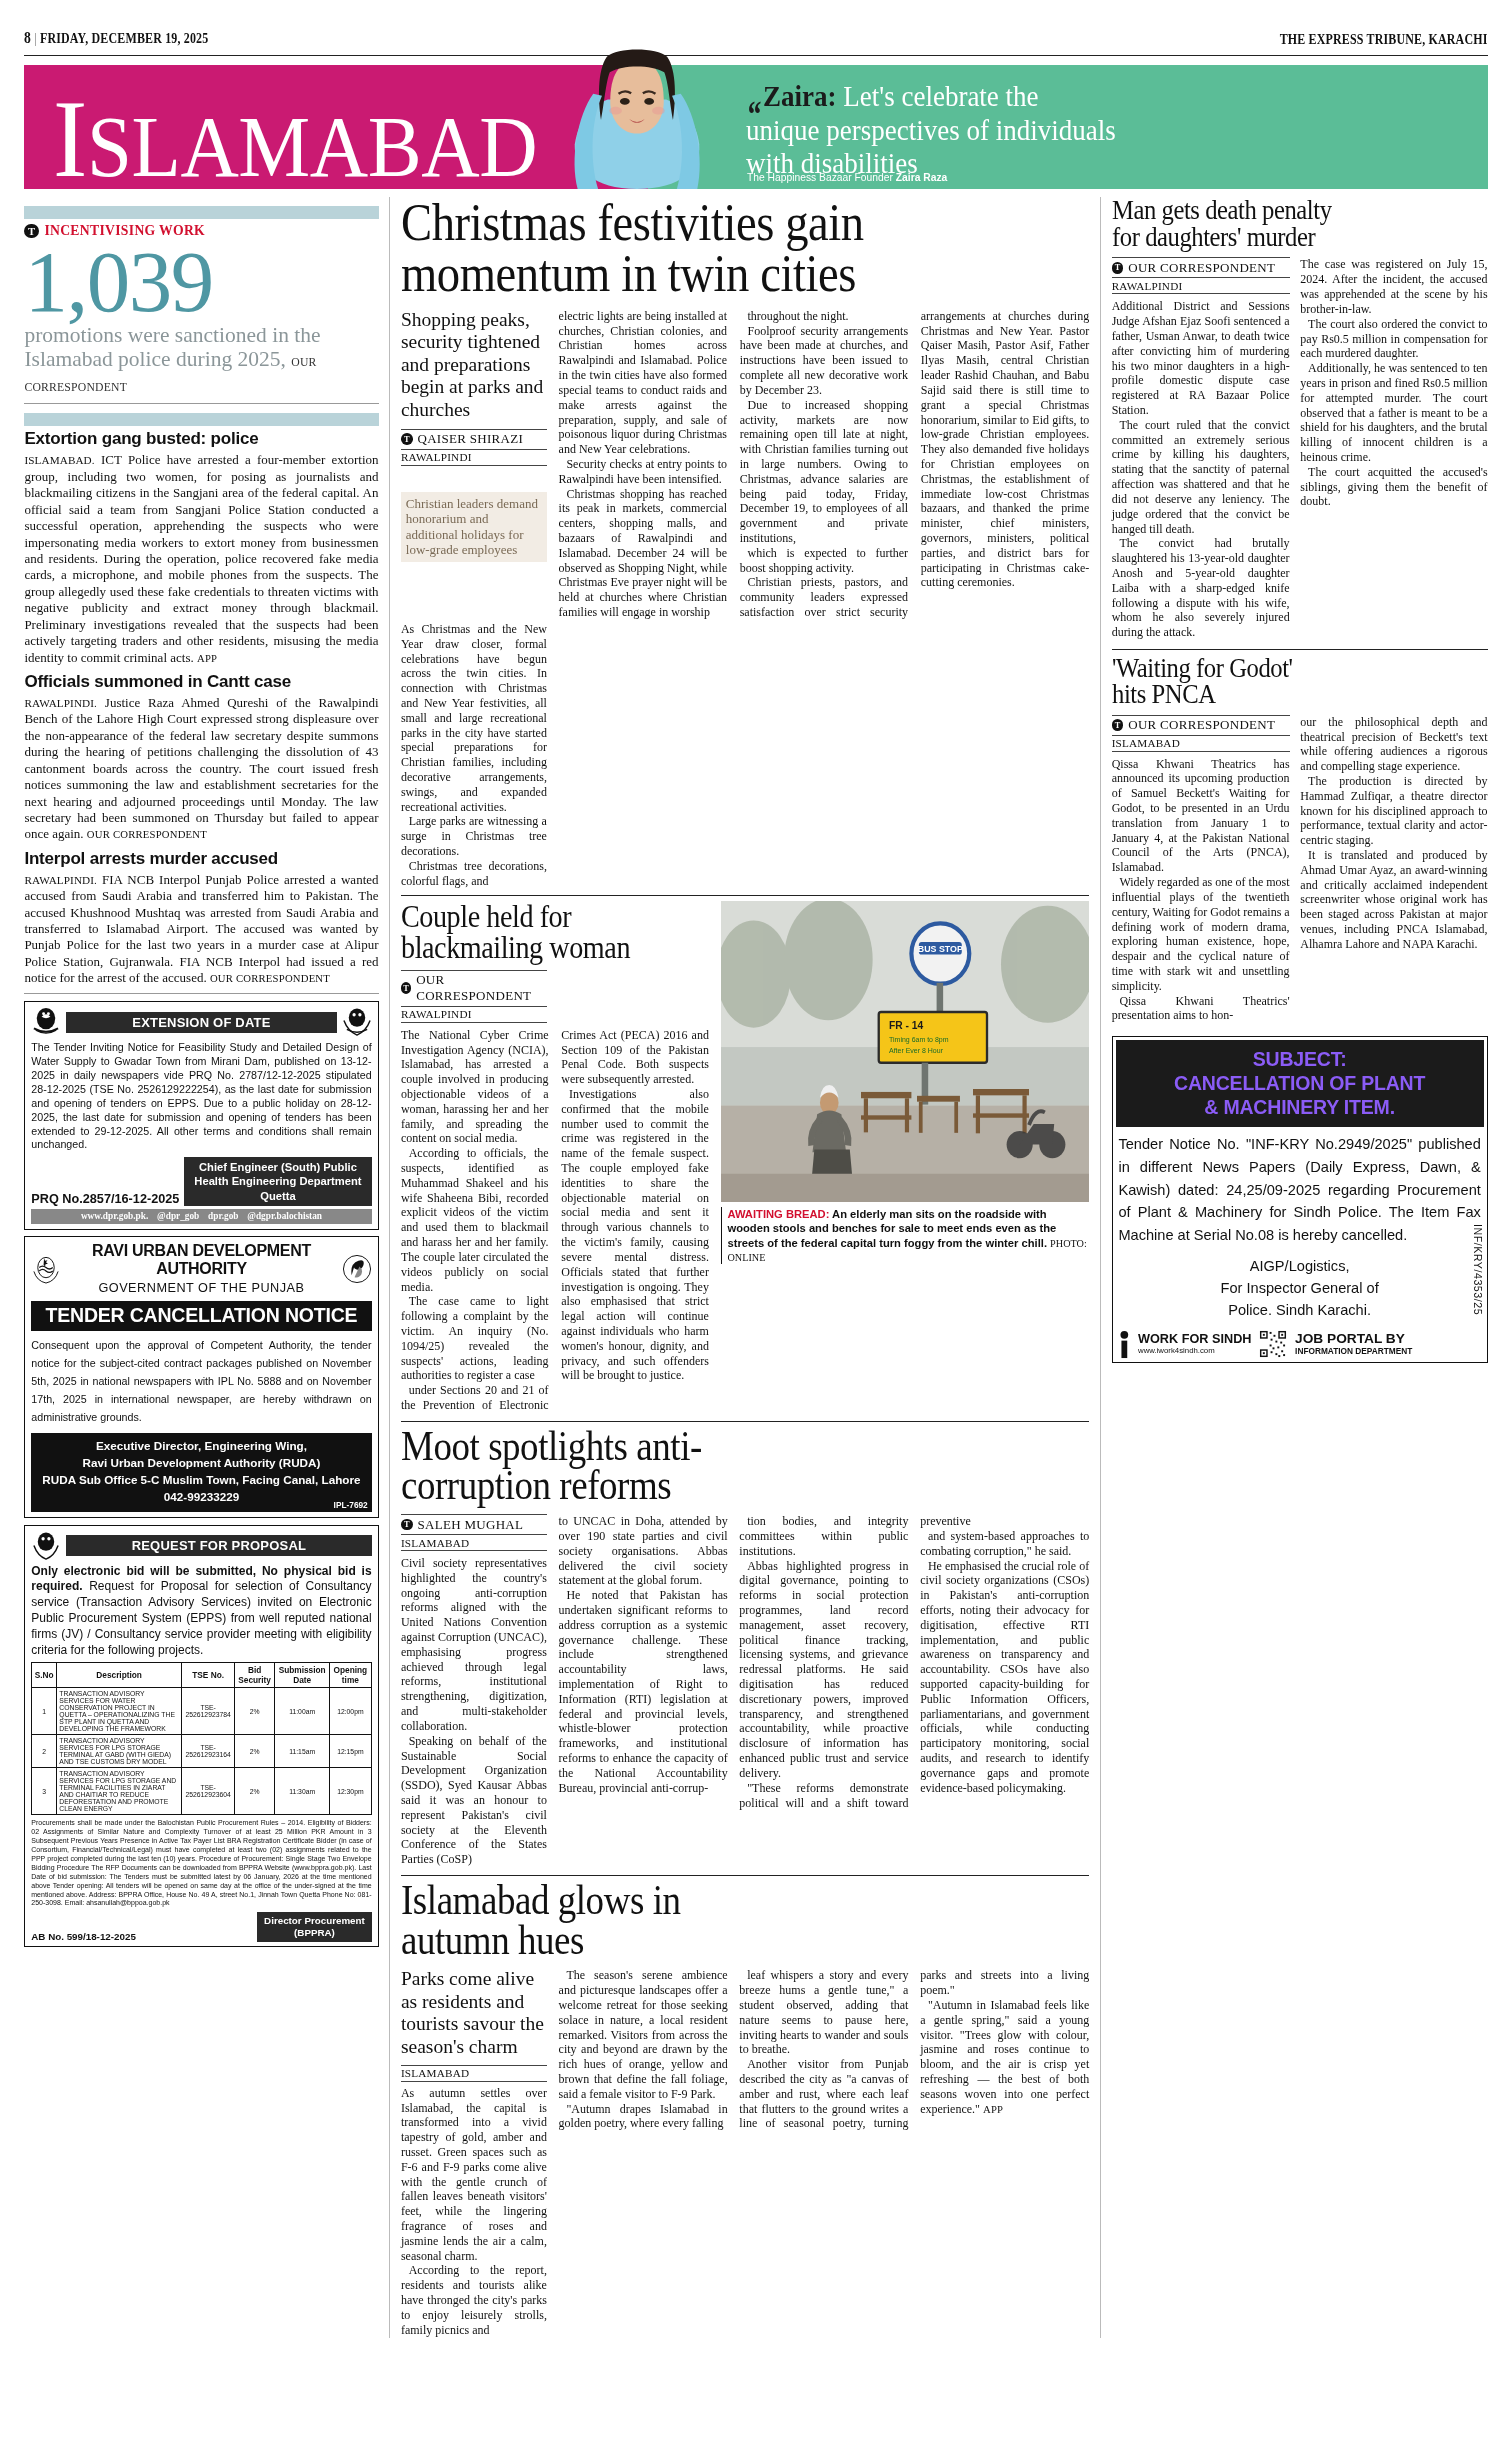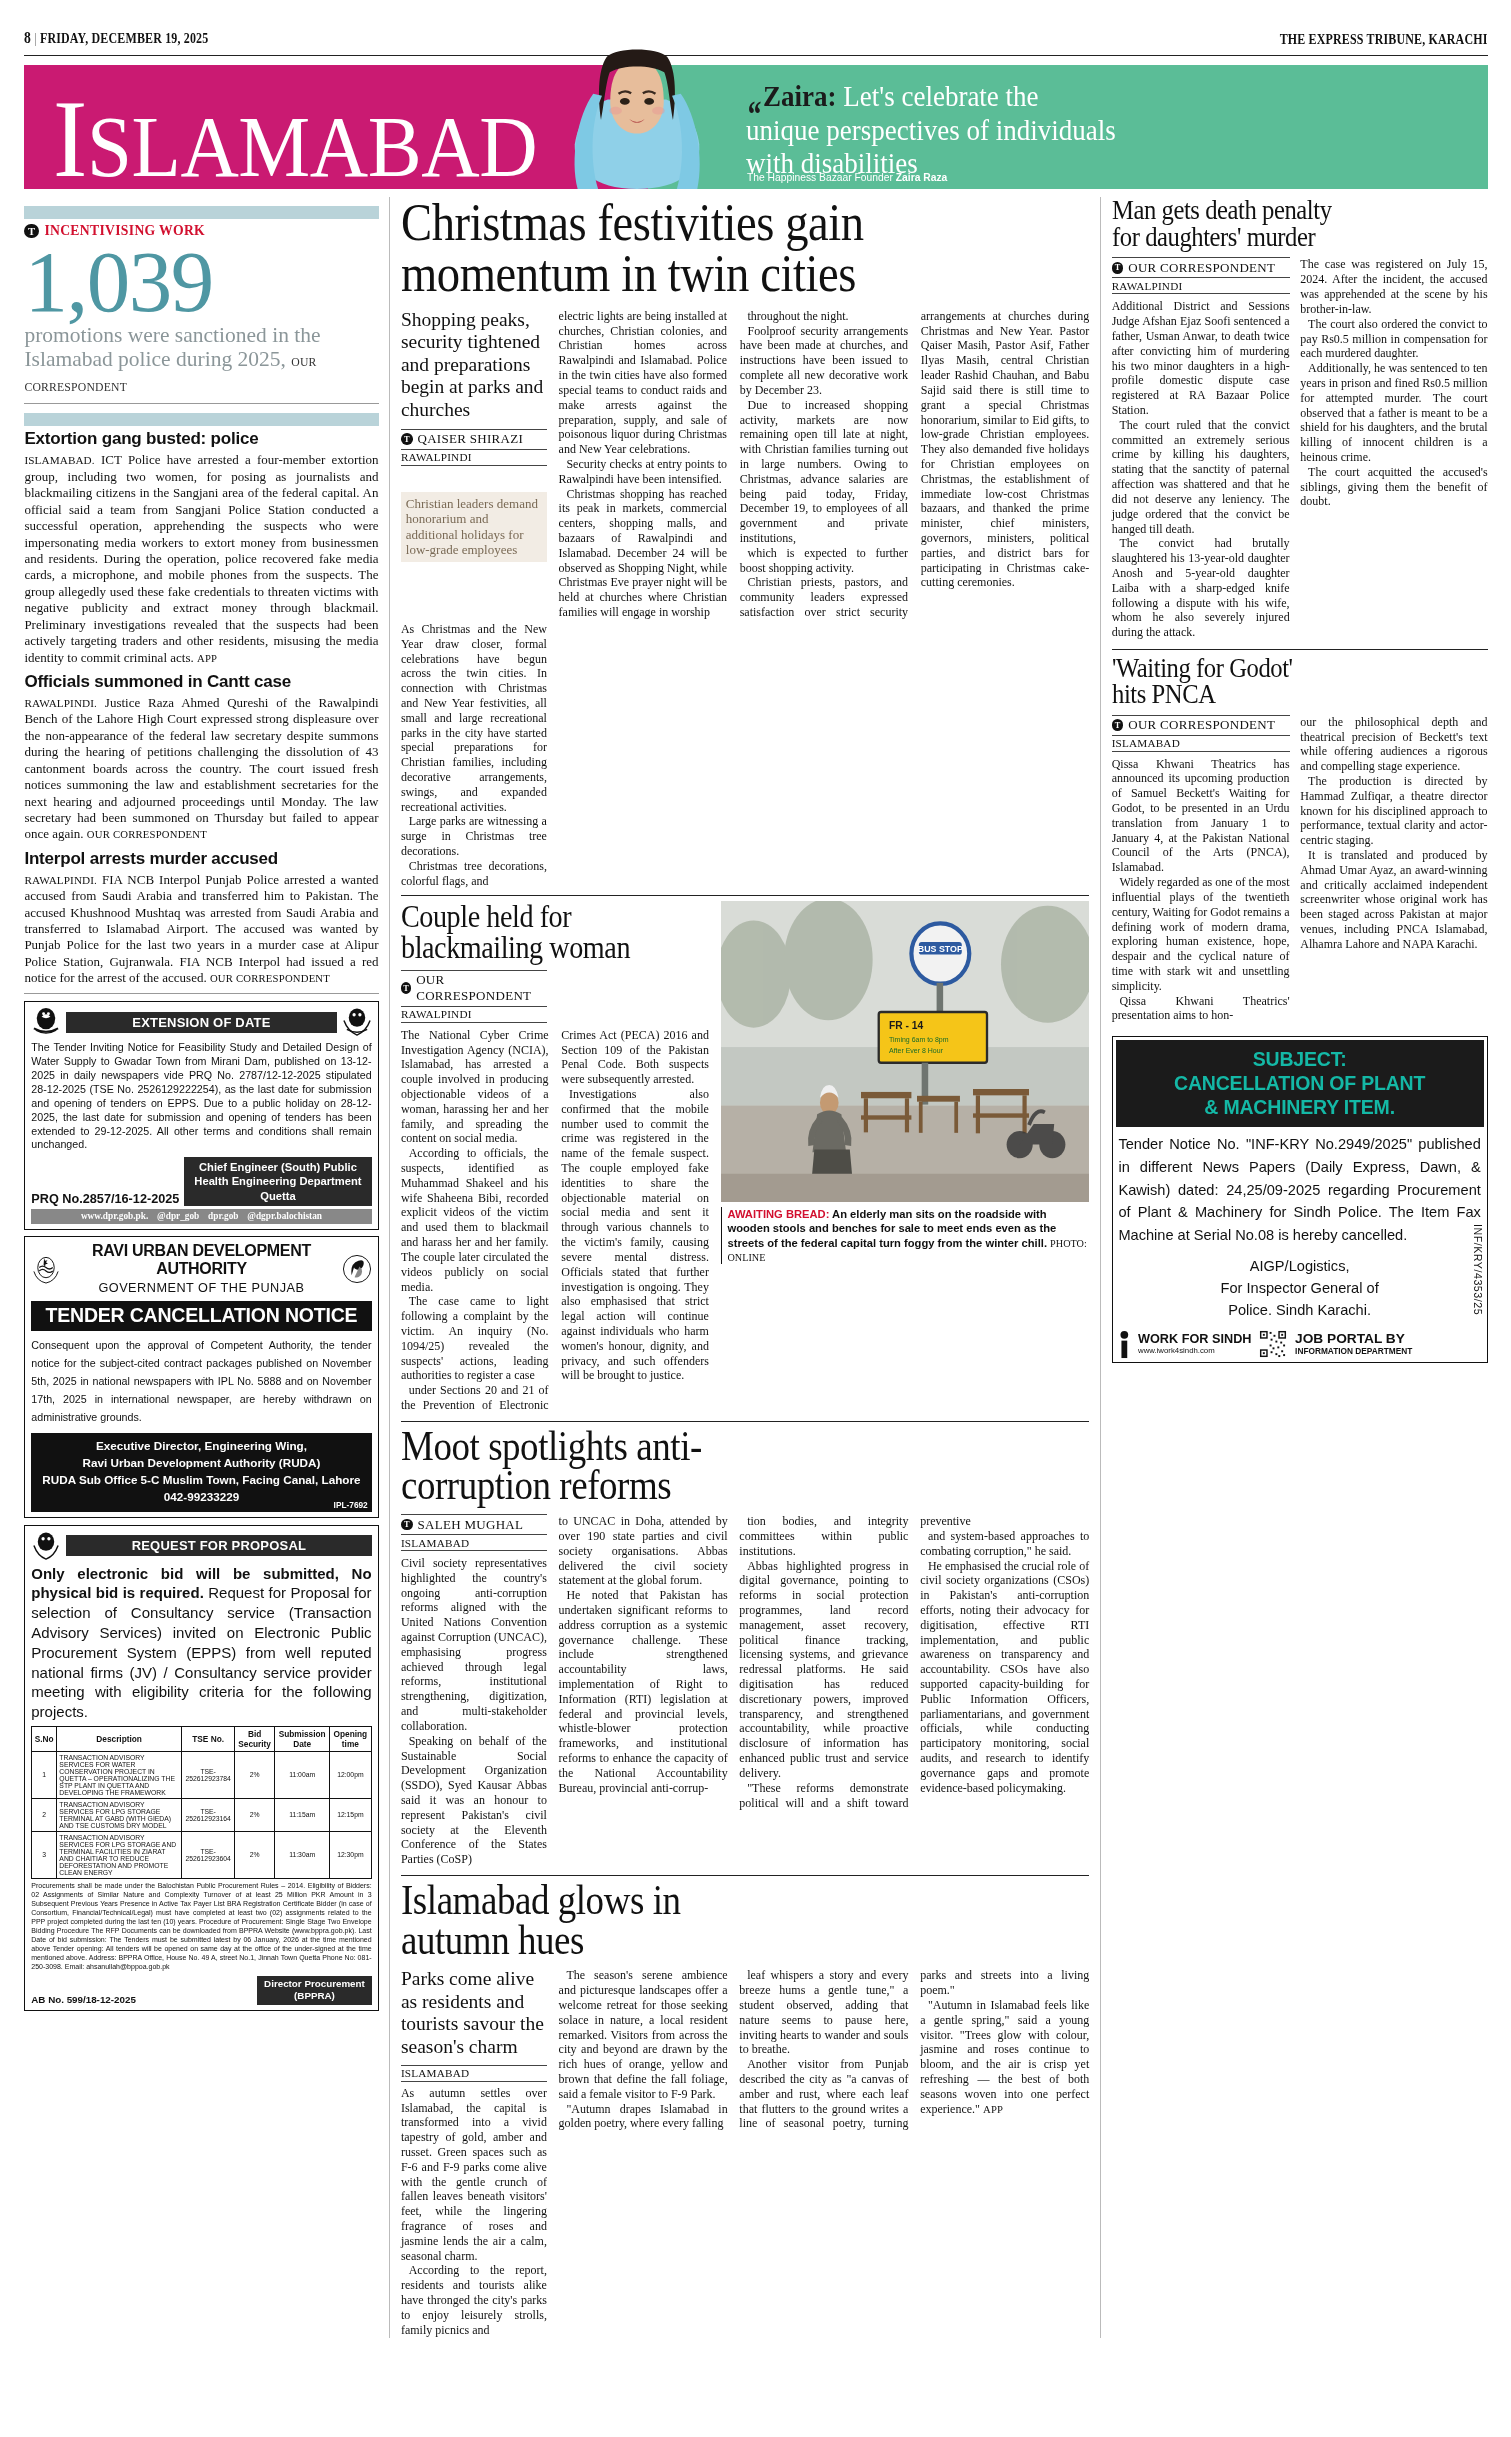--- a/index.html
+++ b/index.html
@@ -98,21 +98,21 @@
                font-weight:700; font-size:19.5px; text-align:center; padding:3.4px 0; margin:5.9px 0 4.9px 0;
                letter-spacing:-0.2px;}
   .ruda-body { font-family:"Liberation Sans",sans-serif; font-size:10.7px; line-height:1.7;
                text-align:justify; }
   .ruda-foot { background:#111; color:#fff; font-family:"Liberation Sans",sans-serif;
                font-weight:700; font-size:11.7px; text-align:center; line-height:1.45;
                padding:5.9px 2.9px; margin-top:5.9px; position:relative;}
   .ipl { position:absolute; right:3.9px; bottom:1px; font-size:8.3px; }
 
   
-  .bp-note { font-family:"Liberation Sans",sans-serif; font-size:15px; line-height:1.32;
+  .bp-note { font-family:"Liberation Sans",sans-serif; font-size:12px; line-height:1.32;
              text-align:justify; margin:2.9px 0 3.9px 0; }
   .bp-note b { font-weight:700; }
   table.bp { width:100%; border-collapse:collapse; font-family:"Liberation Sans",sans-serif;
              font-size:6.8px; }
   table.bp th, table.bp td { border:0.5px solid #111; padding:2px 2.4px; vertical-align:middle; }
   table.bp th { font-weight:700; text-align:center; font-size:8.3px; }
   table.bp td.c { text-align:center; }
   .bp-small { font-family:"Liberation Sans",sans-serif; font-size:7px; line-height:1.28;
               text-align:justify; margin-top:3.4px; }
   .bp-bottom { display:flex; justify-content:space-between; align-items:flex-end; margin-top:3.9px; }
@@ -150,21 +150,21 @@
                font-family:"Liberation Serif",serif; color:#7a6a55; padding:3.9px 4.9px; }
 
   
   .photo { width:100%; height:301px; position:relative; overflow:hidden; background:#cfd6d8; }
   .caption { font-family:"Liberation Sans",sans-serif; font-size:11.2px; line-height:1.28;
              border-left:1px solid #111; padding-left:5.9px; margin-top:4.9px; font-weight:700;}
   .caption .lead { color:#d2102f; }
   .caption .ph { font-family:"Liberation Serif",serif; font-weight:400;
                  font-variant:small-caps; font-size:10.2px; }
 
-  .sindh-band { background:#1b1b1b; color:#14b8a6; font-family:"Liberation Sans",sans-serif;
+  .sindh-band { background:#1b1b1b; color:#8b5cf6; font-family:"Liberation Sans",sans-serif;
                 font-weight:700; font-size:19.5px; text-align:center; line-height:1.25;
                 padding:6.8px 2.9px; letter-spacing:-0.2px;}
   .sindh-body { font-family:"Liberation Sans",sans-serif; font-size:14.6px; line-height:1.55;
                 text-align:justify; padding:6.8px 2.9px; }
   .sindh-sign { font-family:"Liberation Sans",sans-serif; font-size:14.6px; line-height:1.5;
                 text-align:center; padding:2.9px; }
   .sindh-foot { display:flex; align-items:center; gap:7.8px; padding:4.9px 2px 1px 2px; }
   .qr { width:28px; height:28px; }
   .vert-code { position:absolute; right:2.9px; bottom:47px; writing-mode:vertical-rl;
                font-family:"Liberation Sans",sans-serif; font-size:10.7px; letter-spacing:0.5px; }

